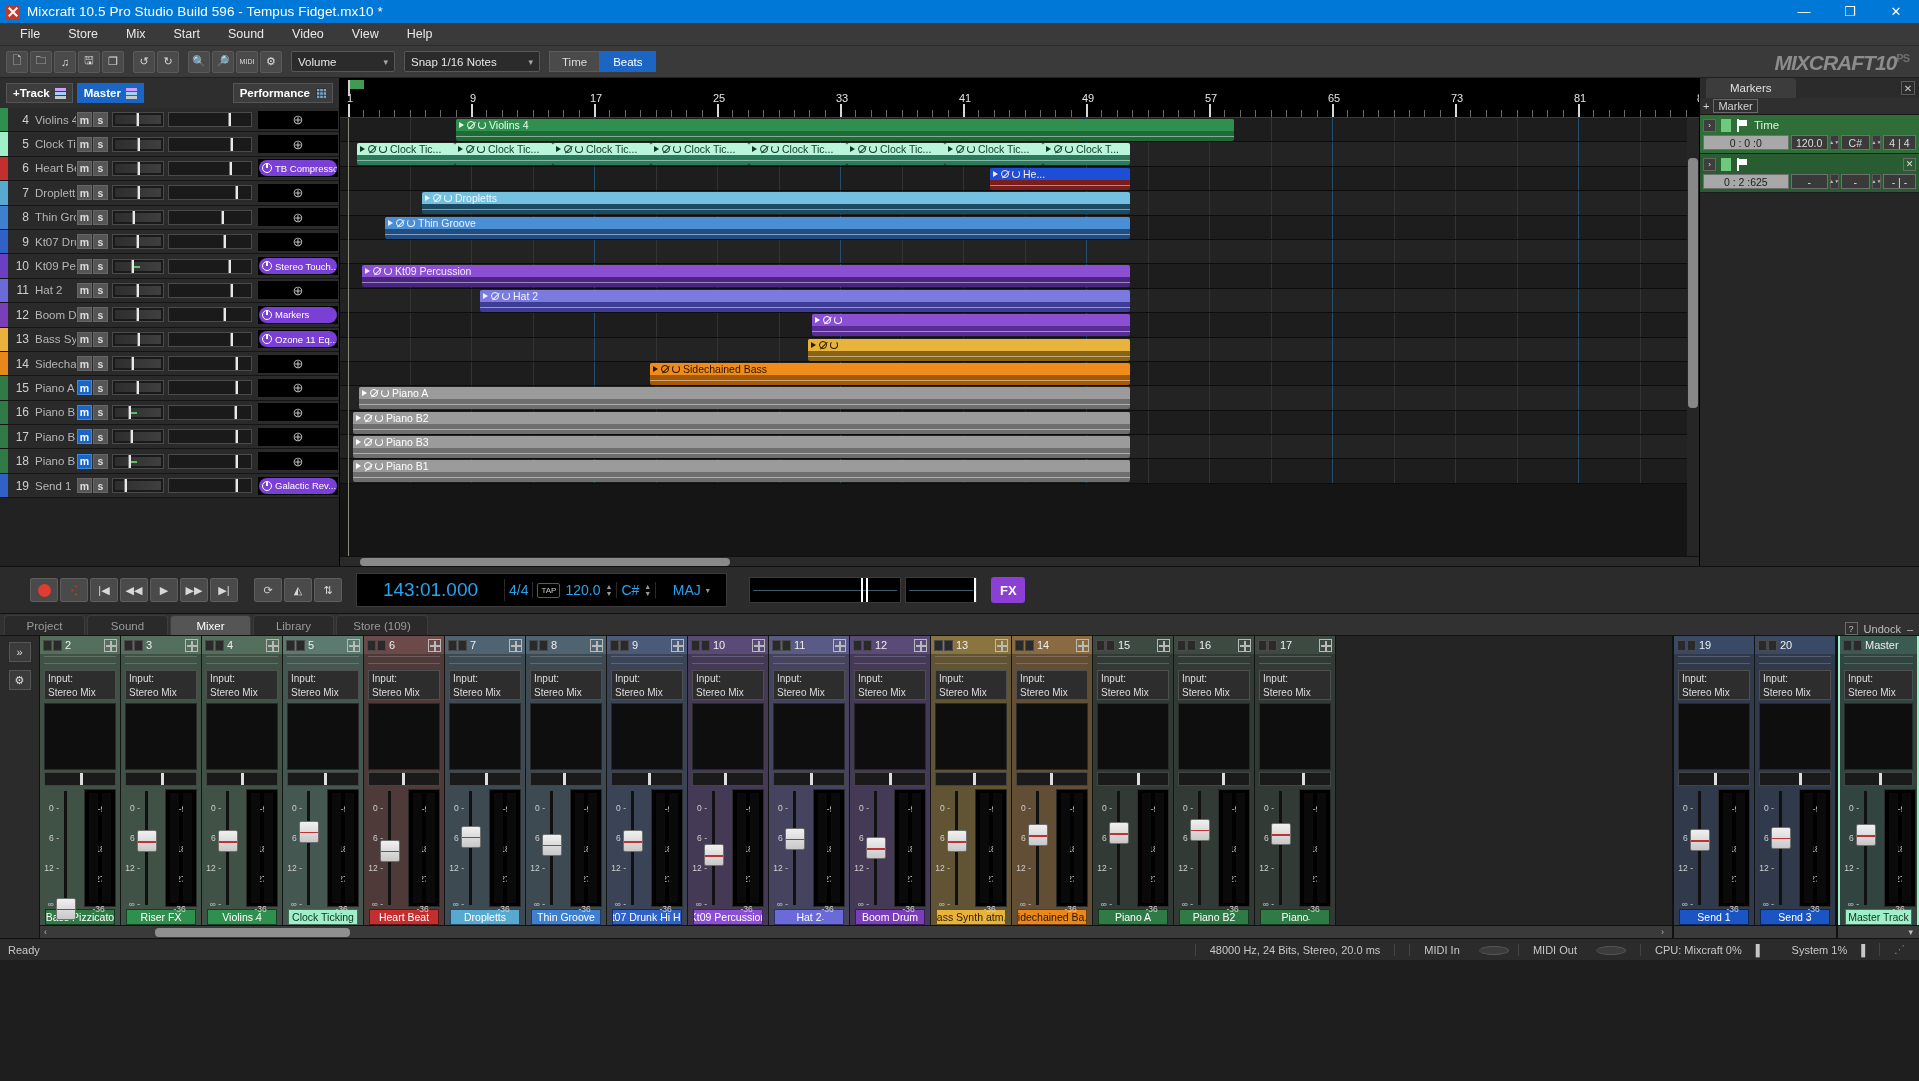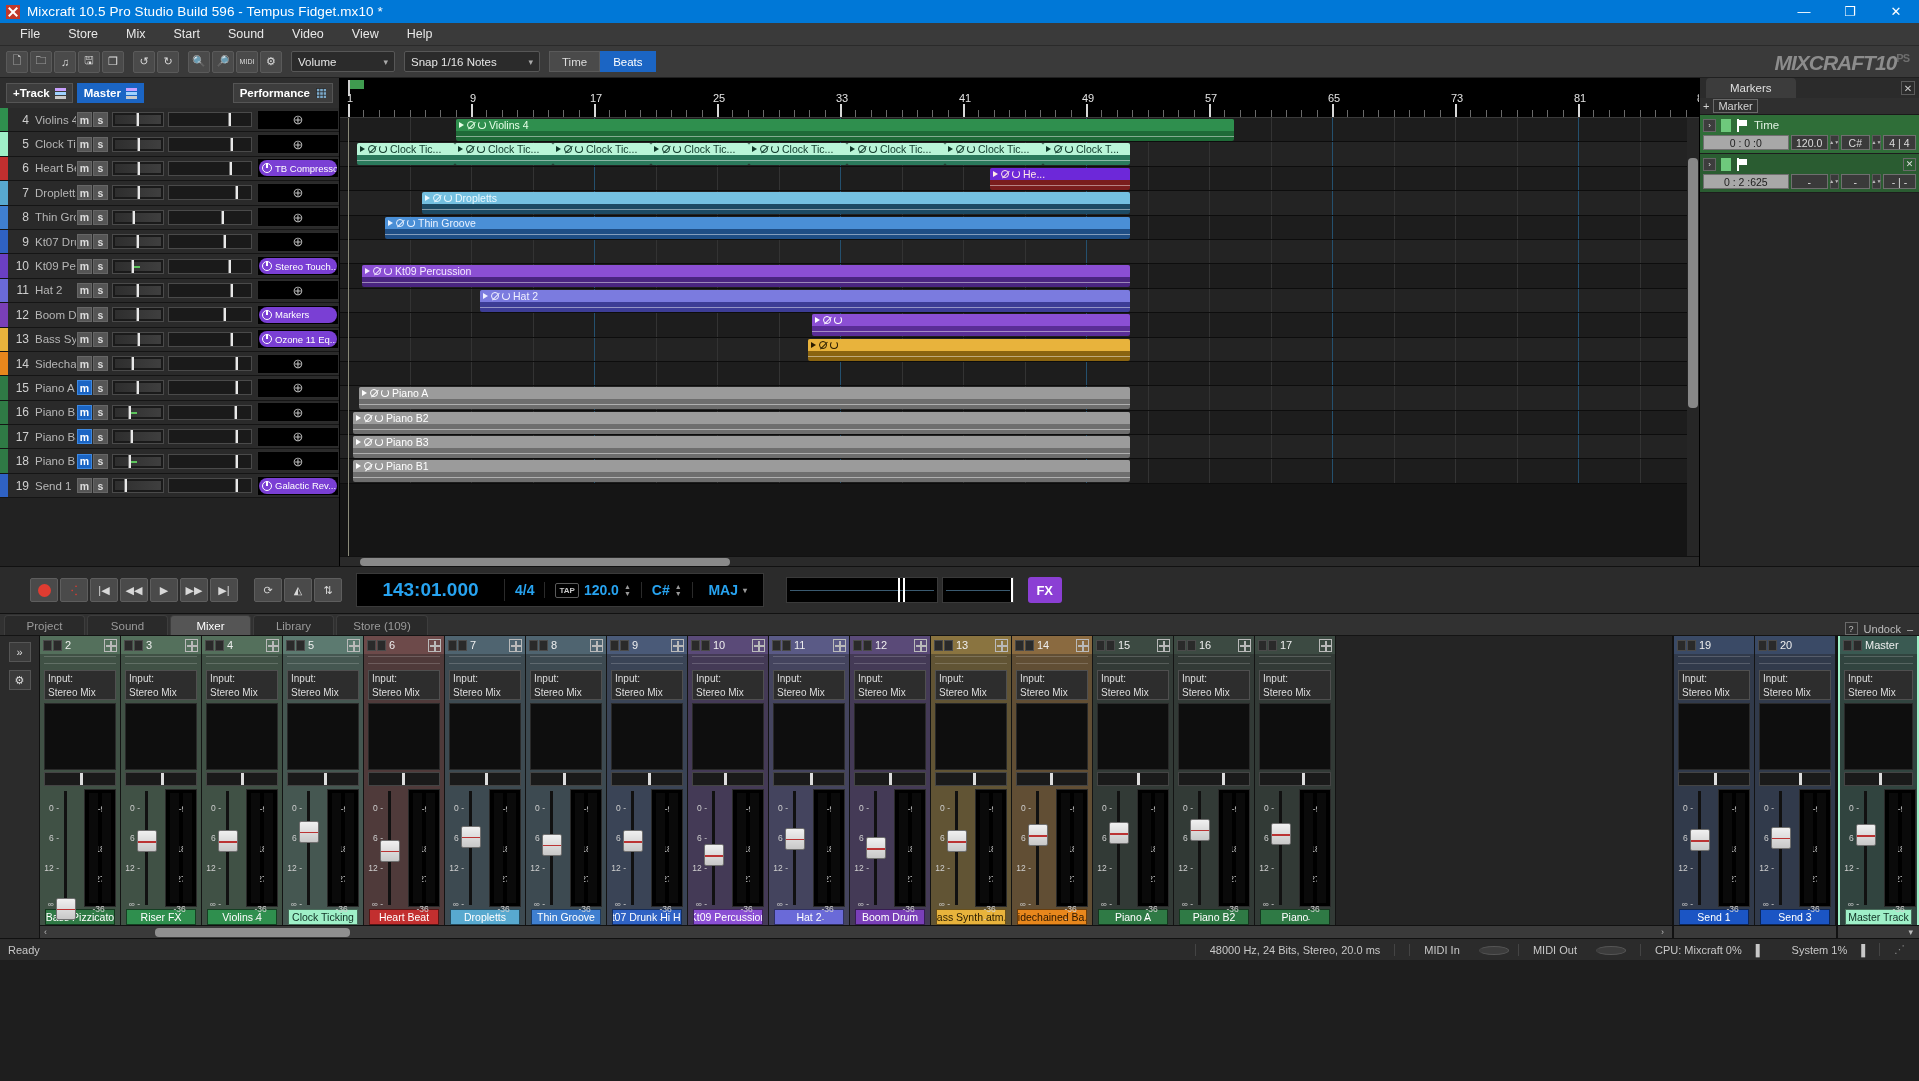--- a/index.html
+++ b/index.html
@@ -119,21 +119,21 @@
   .fld{height:15px;background:#a8a8a8;color:#1d1d1d;font-size:10.5px;display:flex;align-items:center;justify-content:center;border:1px solid #6f6f6f;}
   .fld.dk{background:#3a3a3a;color:#ddd;}
   .spin{width:9px;height:15px;background:#3a3a3a;border:1px solid #5a5a5a;display:flex;flex-direction:column;align-items:center;justify-content:center;font-size:5px;color:#bbb;line-height:5px;}
 
   
   .transport{height:48px;background:#2b2b2b;display:flex;align-items:center;border-top:1px solid #111;border-bottom:1px solid #111;position:relative;}
   .tgroup{display:flex;gap:2px;margin-left:30px;}
   .tpb{width:28px;height:24px;background:#4a4a4a;border:1px solid #5e5e5e;border-radius:2px;display:flex;align-items:center;justify-content:center;color:#d8d8d8;font-size:11px;}
   .dot-rec{width:13px;height:13px;border-radius:50%;background:#e03c31;}
   .timebox{margin-left:14px;height:34px;background:#000;border:1px solid #3a3a3a;display:flex;align-items:center;}
-  .timebox .seg{padding:0 10px;color:#27a3f0;font-size:19px;font-weight:bold;border-right:1px solid #2a2a2a;display:flex;align-items:center;gap:5px;}
+  .timebox .seg{padding:0 4px;color:#27a3f0;font-size:19px;font-weight:normal;border-right:1px solid #2a2a2a;display:flex;align-items:center;gap:5px;}
   .timebox .seg:last-child{border-right:none;}
   .timebox .sm{font-size:14px;}
   .tapb{border:1px solid #5a5a5a;color:#c8c8c8;font-size:8px;padding:2px 3px;border-radius:2px;}
   .vmeters{margin-left:22px;display:flex;gap:4px;align-items:center;}
   .vm{height:26px;background:#000;border:1px solid #3a3a3a;position:relative;}
   .vm .ctr{position:absolute;top:0;bottom:0;width:2px;background:#fff;}
   .vm .ln{position:absolute;left:3px;right:3px;top:50%;height:1px;background:#3a5a70;}
   .fxbtn{margin-left:14px;width:34px;height:26px;background:#8b3fd4;color:#fff;font-weight:bold;font-size:13px;display:flex;align-items:center;justify-content:center;border-radius:3px;}
 
   
@@ -858,21 +858,21 @@
           <div class="gline" style="left: 807.5px;"></div>
           <div class="gline" style="left: 869px;"></div>
           <div class="gline" style="left: 930.5px;"></div>
           <div class="gline b" style="left: 992px;"></div>
           <div class="gline" style="left: 1053.5px;"></div>
           <div class="gline" style="left: 1115px;"></div>
           <div class="gline" style="left: 1176.5px;"></div>
           <div class="gline b" style="left: 1238px;"></div>
           <div class="gline" style="left: 1299.5px;"></div>
           <div class="clip" style="left: 650px; width: 140px; background: rgb(122, 29, 29);">
-            <div class="chd" style="background:#6d28d9;color:#ffe8e8">
+            <div class="chd" style="background:#1d4ed8;color:#ffe8e8">
               <span class="ctri"></span>
               <span class="cno"></span>
               <span class="cloop"></span>
               <span>He...</span>
             </div>
             <div class="cbody">
               <div class="wave"></div>
             </div>
           </div>
         </div>
@@ -1126,20 +1126,31 @@
           <div class="gline b" style="left: 746px;"></div>
           <div class="gline" style="left: 807.5px;"></div>
           <div class="gline" style="left: 869px;"></div>
           <div class="gline" style="left: 930.5px;"></div>
           <div class="gline b" style="left: 992px;"></div>
           <div class="gline" style="left: 1053.5px;"></div>
           <div class="gline" style="left: 1115px;"></div>
           <div class="gline" style="left: 1176.5px;"></div>
           <div class="gline b" style="left: 1238px;"></div>
           <div class="gline" style="left: 1299.5px;"></div>
+          <div class="clip" style="left: 310px; width: 480px; background: rgb(166, 90, 8);">
+            <div class="chd" style="background:#f08c1c;color:#2a1600">
+              <span class="ctri"></span>
+              <span class="cno"></span>
+              <span class="cloop"></span>
+              <span>Sidechained Bass</span>
+            </div>
+            <div class="cbody">
+              <div class="wave"></div>
+            </div>
+          </div>
         </div>
         <div class="lane alt">
           <div class="gline b" style="left: 8px;"></div>
           <div class="gline" style="left: 69.5px;"></div>
           <div class="gline" style="left: 131px;"></div>
           <div class="gline" style="left: 192.5px;"></div>
           <div class="gline b" style="left: 254px;"></div>
           <div class="gline" style="left: 315.5px;"></div>
           <div class="gline" style="left: 377px;"></div>
           <div class="gline" style="left: 438.5px;"></div>

